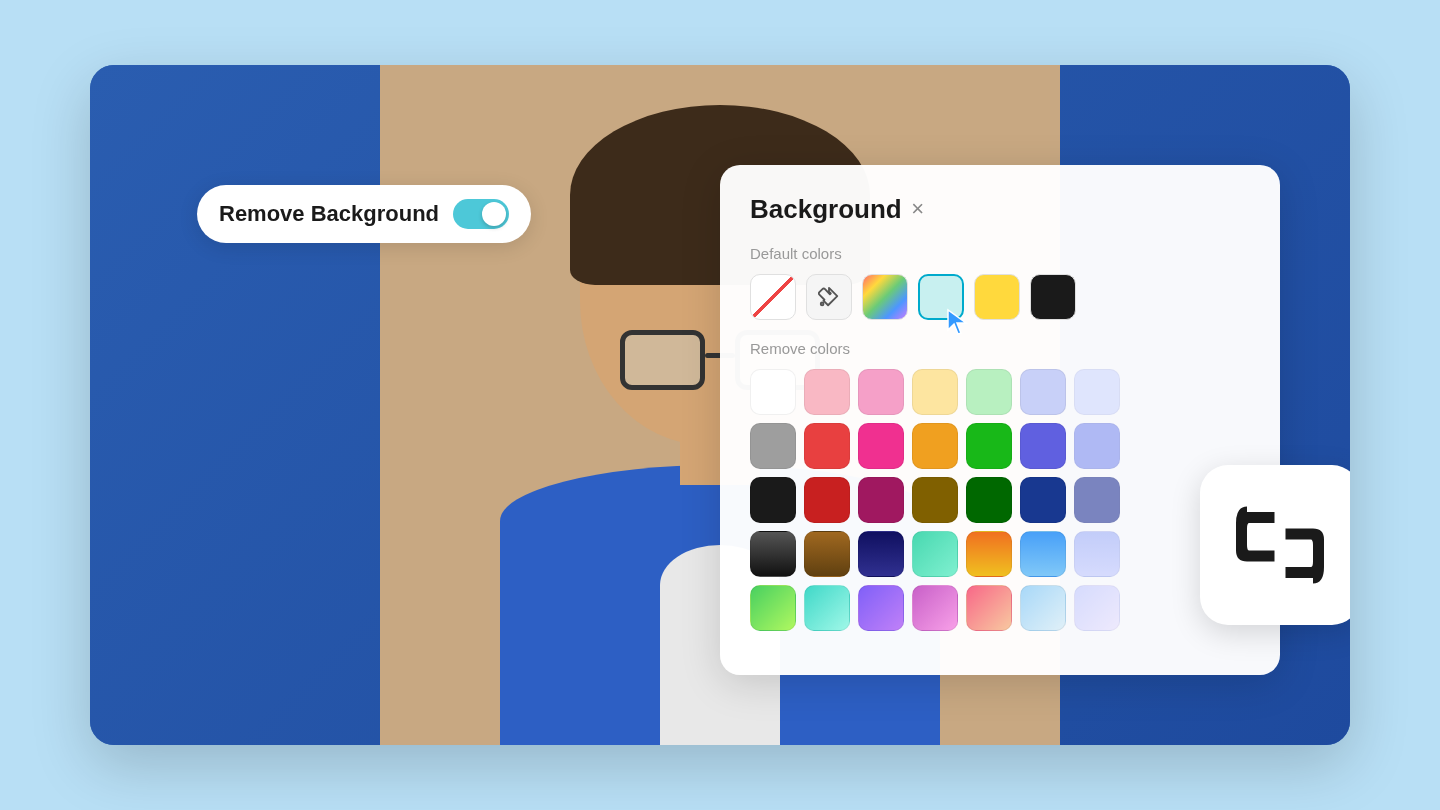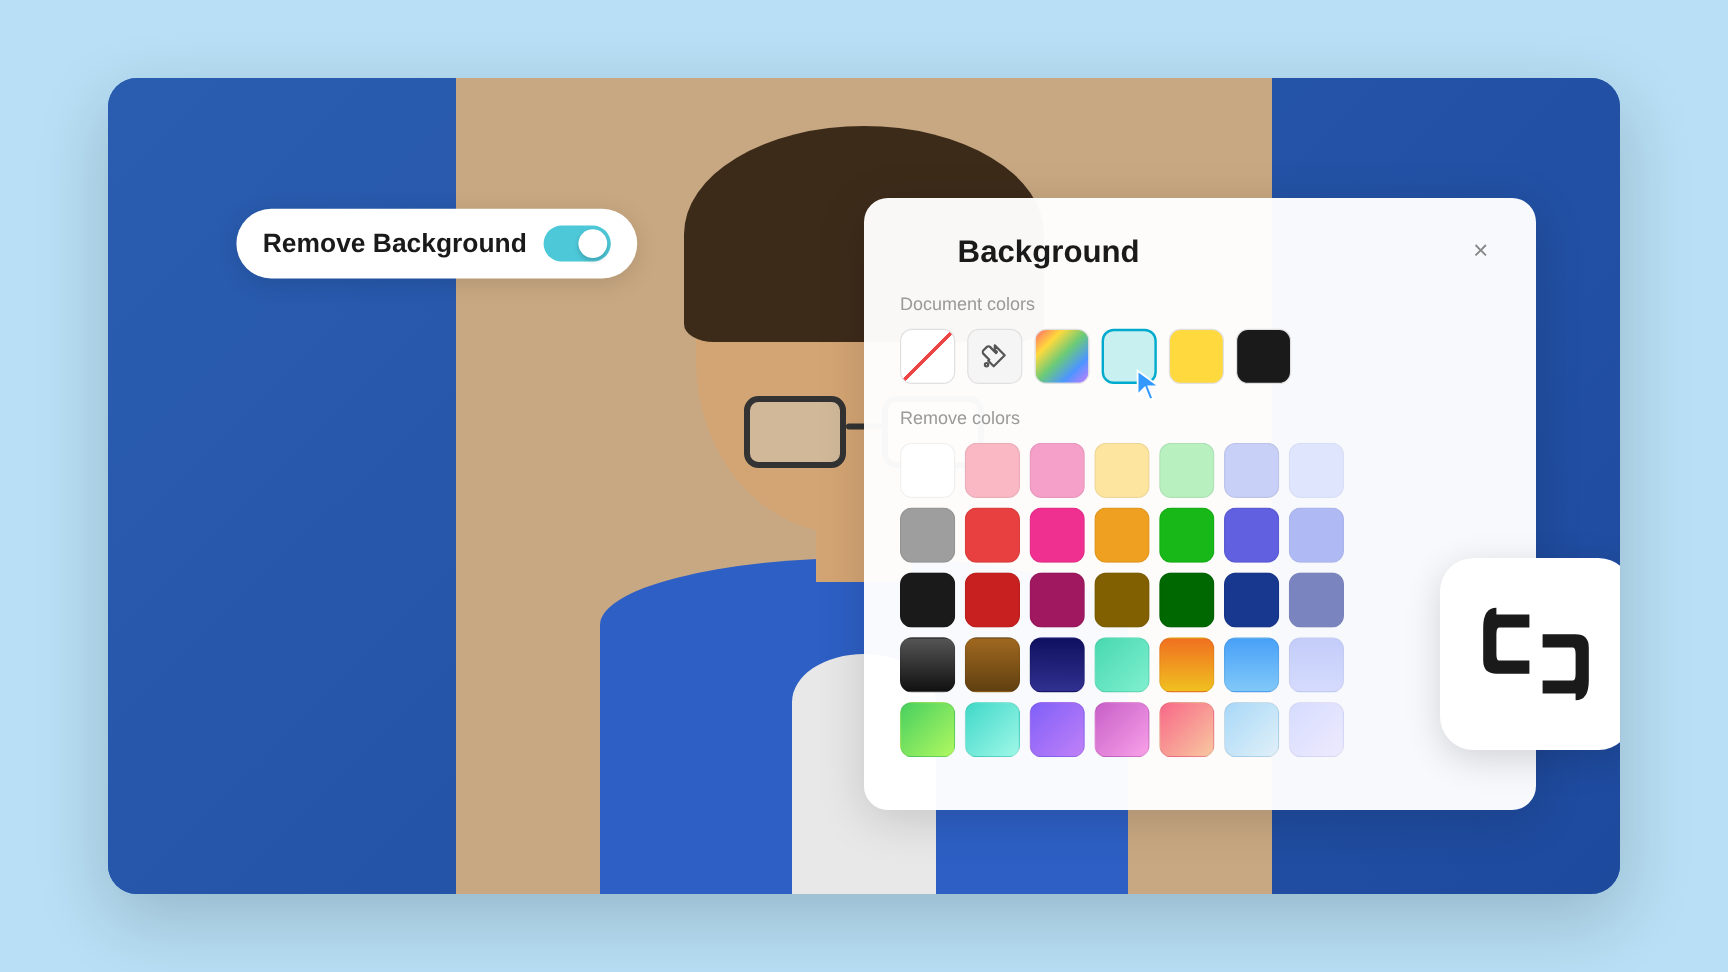--- a/index.html
+++ b/index.html
@@ -155,23 +155,21 @@
       height: 510px;
       background: rgba(255,255,255,0.97);
       border-radius: 20px;
       box-shadow: 0 8px 40px rgba(0,0,0,0.15);
       padding: 28px 30px;
     }
 
     .panel-header {
       display: flex;
       align-items: center;
-      justify-content: space-between;
       margin-bottom: 20px;
-      margin-left: 48px;
     }
 
     .panel-title {
       font-size: 26px;
       font-weight: 700;
       color: #1a1a1a;
     }
 
     .close-btn {
       width: 32px;
@@ -247,21 +245,21 @@
       height: 46px;
       border-radius: 10px;
       cursor: pointer;
       border: 1.5px solid rgba(0,0,0,0.06);
       position: relative;
     }
 
     
     .remove-bg-pill {
       position: absolute;
-      top: 109px;
+      top: 120px;
       left: 107px;
       background: white;
       border-radius: 40px;
       padding: 14px 22px;
       display: flex;
       align-items: center;
       gap: 14px;
       box-shadow: 0 4px 20px rgba(0,0,0,0.12);
       z-index: 10;
     }
@@ -351,21 +349,21 @@
 
   <div class="panel-overlay">
 
     <div class="panel-header">
       <span class="panel-title">Background</span>
       <button class="close-btn">
         <span>×</span>
       </button>
     </div>
 
-    <div class="section-label">Document colors</div>
+    <div class="section-label">Default colors</div>
     <div class="doc-colors-row">
 
       <div class="color-swatch swatch-transparent"></div>
 
       <div class="color-swatch swatch-eyedropper">
         <svg width="22" height="22" viewBox="0 0 24 24" fill="none" stroke="#555" stroke-width="2" stroke-linecap="round" stroke-linejoin="round">
           <path d="M12 2l9 9-10 10-5-5 1-1-5.5-5.5a2 2 0 010-2.83l3.33-3.33a2 2 0 012.83 0L13 9l1-1-2-2z"></path>
           <circle cx="4.5" cy="19.5" r="1.5"></circle>
         </svg>
       </div>

